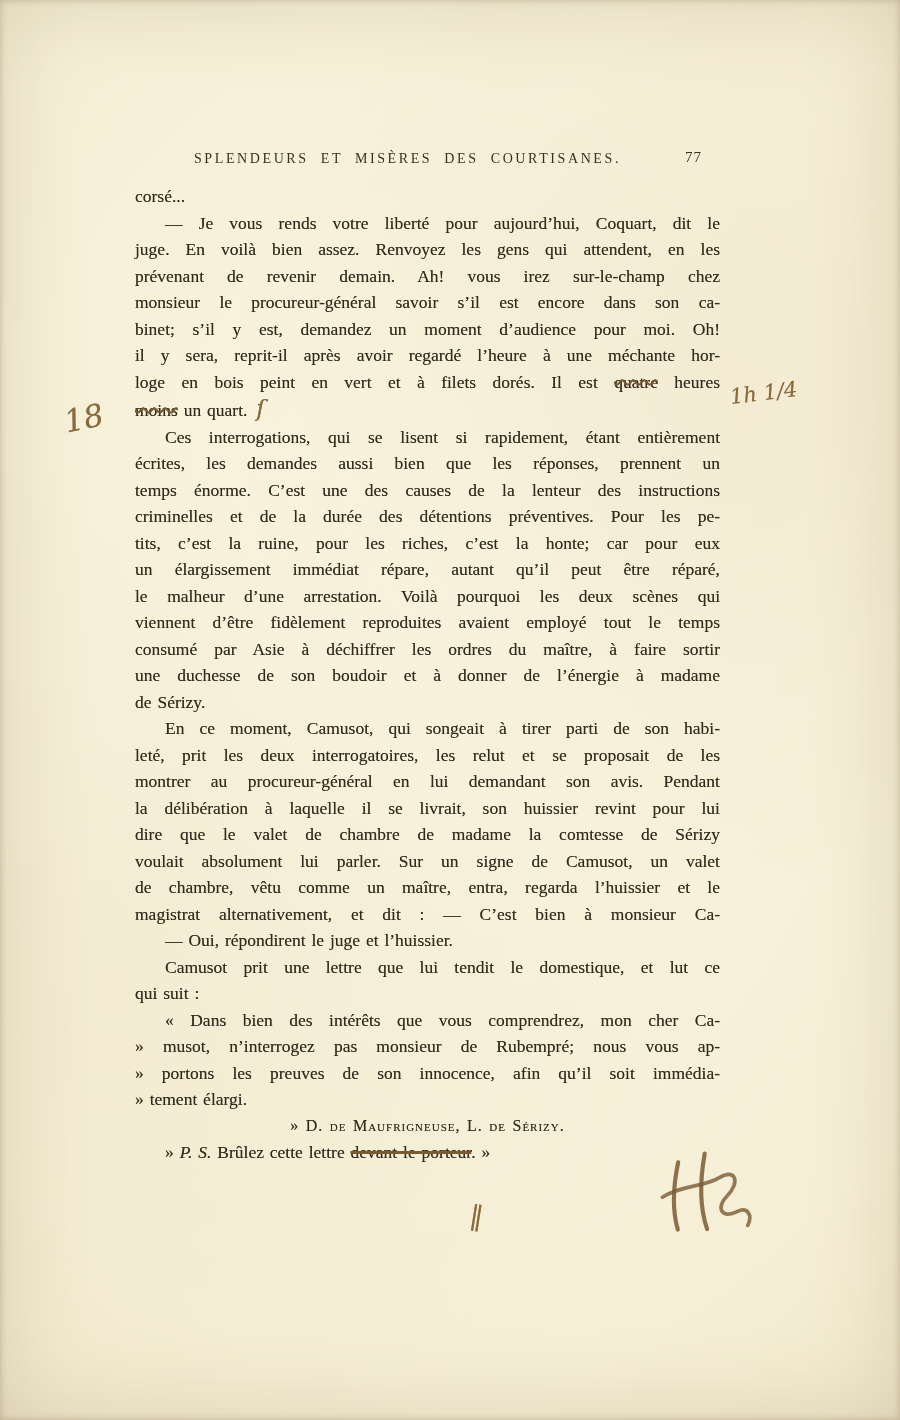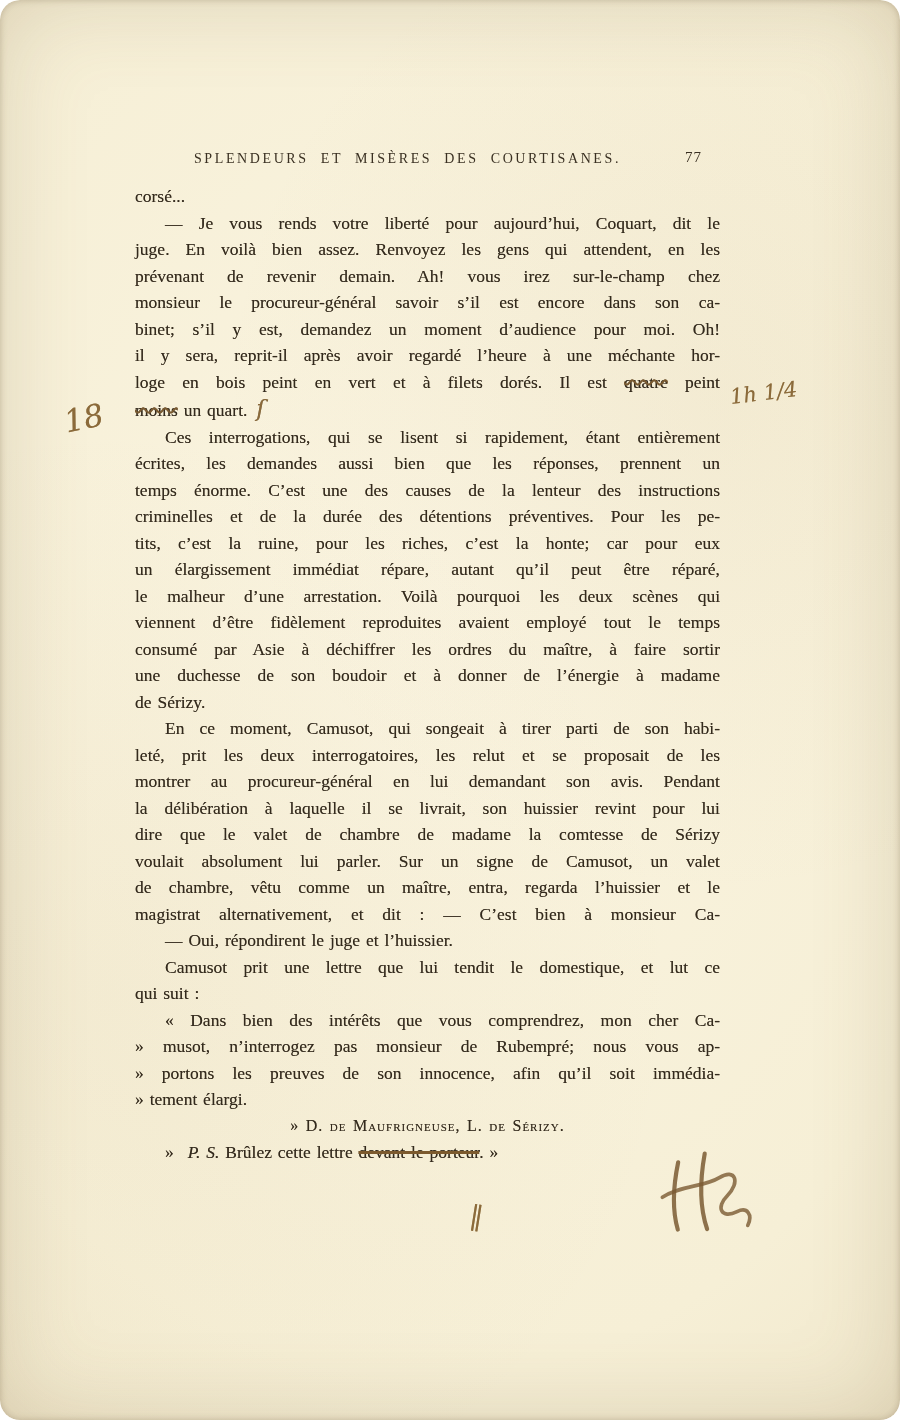--- a/index.html
+++ b/index.html
@@ -10,21 +10,20 @@
     width: 900px;
     height: 1420px;
     overflow: hidden;
     color: #332a1d;
     background-color: #f5eed6;
     background-image:
       radial-gradient(circle at 80% 28%, rgba(180,150,100,0.07), transparent 40%),
       radial-gradient(circle at 12% 70%, rgba(180,150,100,0.06), transparent 45%),
       radial-gradient(ellipse 120% 100% at 48% 42%, #faf4e0 0%, #f6efd6 55%, #e9ddbd 100%);
     box-shadow: inset 0 0 90px rgba(120,95,55,0.20), inset 0 0 7px rgba(90,70,40,0.28);
-    border-radius: 20px;
   }
 
   .running-header {
     position: absolute;
     left: 135px; top: 151px;
     width: 585px; height: 22px;
   }
   .running-header .title {
     text-align: center;
     font-size: 14px;
@@ -70,21 +69,21 @@
     text-decoration-style: wavy;
     text-decoration-color: #7a5a30;
     text-decoration-thickness: 2px;
     margin-top: 16px;
   }
   .strike-hand {
     text-decoration: line-through;
     text-decoration-color: #7c5a2e;
     text-decoration-thickness: 2.5px;
   }
-  .italic    { font-style: italic; margin-left: 8px; }
+  .italic    { font-style: italic; }
   .smallcaps { font-variant: small-caps; letter-spacing: 1px; font-family: Liberation Serif, serif; }
   .hand-mark {
     color: #8b6a3a;
     font-style: italic;
     font-size: 23px;
     font-family: "DejaVu Serif", serif;
   }
 
   .hand-note {
     position: absolute;
@@ -126,21 +125,21 @@
   </div>
 
   <div class="text-block">
       <div class="line end"><span>corsé...</span></div>
       <div class="line indent"><span>— Je vous rends votre liberté pour aujourd’hui, Coquart, dit le</span></div>
       <div class="line"><span>juge. En voilà bien assez. Renvoyez les gens qui attendent, en les</span></div>
       <div class="line"><span>prévenant de revenir demain. Ah! vous irez sur-le-champ chez</span></div>
       <div class="line"><span>monsieur le procureur-général savoir s’il est encore dans son ca-</span></div>
       <div class="line"><span>binet; s’il y est, demandez un moment d’audience pour moi. Oh!</span></div>
       <div class="line"><span>il y sera, reprit-il après avoir regardé l’heure à une méchante hor-</span></div>
-      <div class="line"><span>loge en bois peint en vert et à filets dorés. Il est </span><span class="strike">quatre</span><span> peint</span></div>
+      <div class="line"><span>loge en bois peint en vert et à filets dorés. Il est </span><span class="strike">quatre</span><span> heures</span></div>
       <div class="line end"><span class="strike">moins</span><span> un quart.</span><span class="hand-mark"> ſ</span></div>
       <div class="line indent"><span>Ces interrogations, qui se lisent si rapidement, étant entièrement</span></div>
       <div class="line"><span>écrites, les demandes aussi bien que les réponses, prennent un</span></div>
       <div class="line"><span>temps énorme. C’est une des causes de la lenteur des instructions</span></div>
       <div class="line"><span>criminelles et de la durée des détentions préventives. Pour les pe-</span></div>
       <div class="line"><span>tits, c’est la ruine, pour les riches, c’est la honte; car pour eux</span></div>
       <div class="line"><span>un élargissement immédiat répare, autant qu’il peut être réparé,</span></div>
       <div class="line"><span>le malheur d’une arrestation. Voilà pourquoi les deux scènes qui</span></div>
       <div class="line"><span>viennent d’être fidèlement reproduites avaient employé tout le temps</span></div>
       <div class="line"><span>consumé par Asie à déchiffrer les ordres du maître, à faire sortir</span></div>

